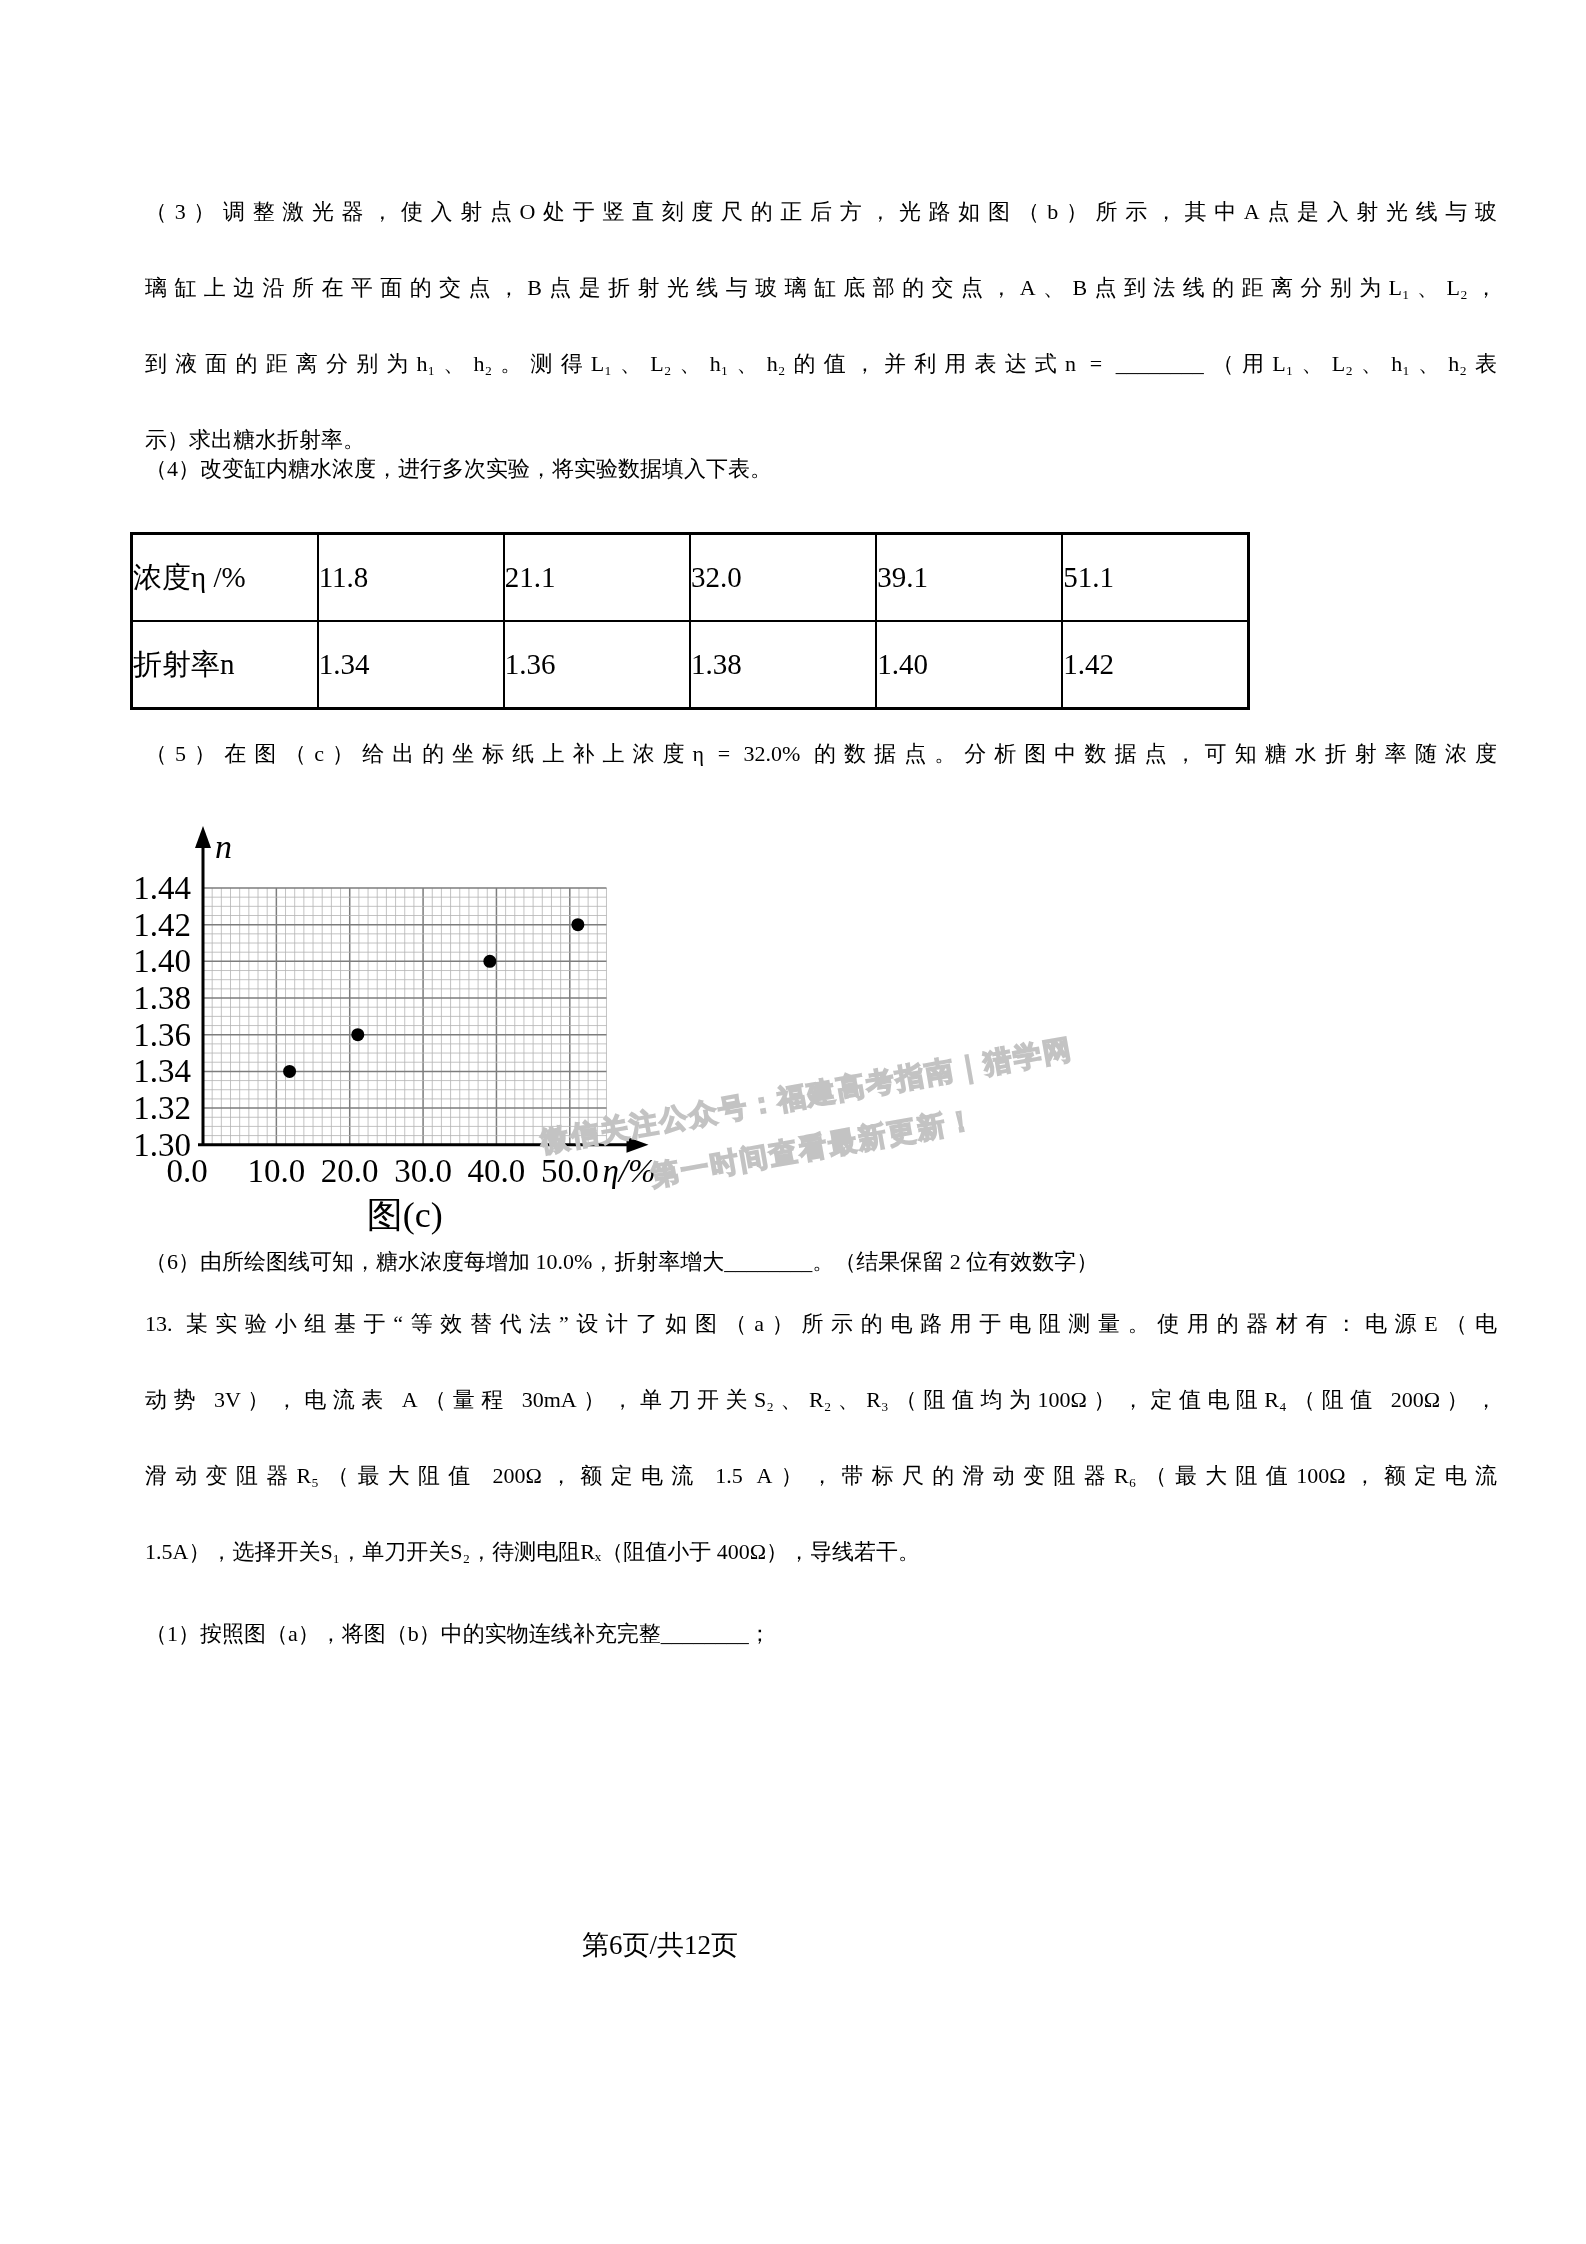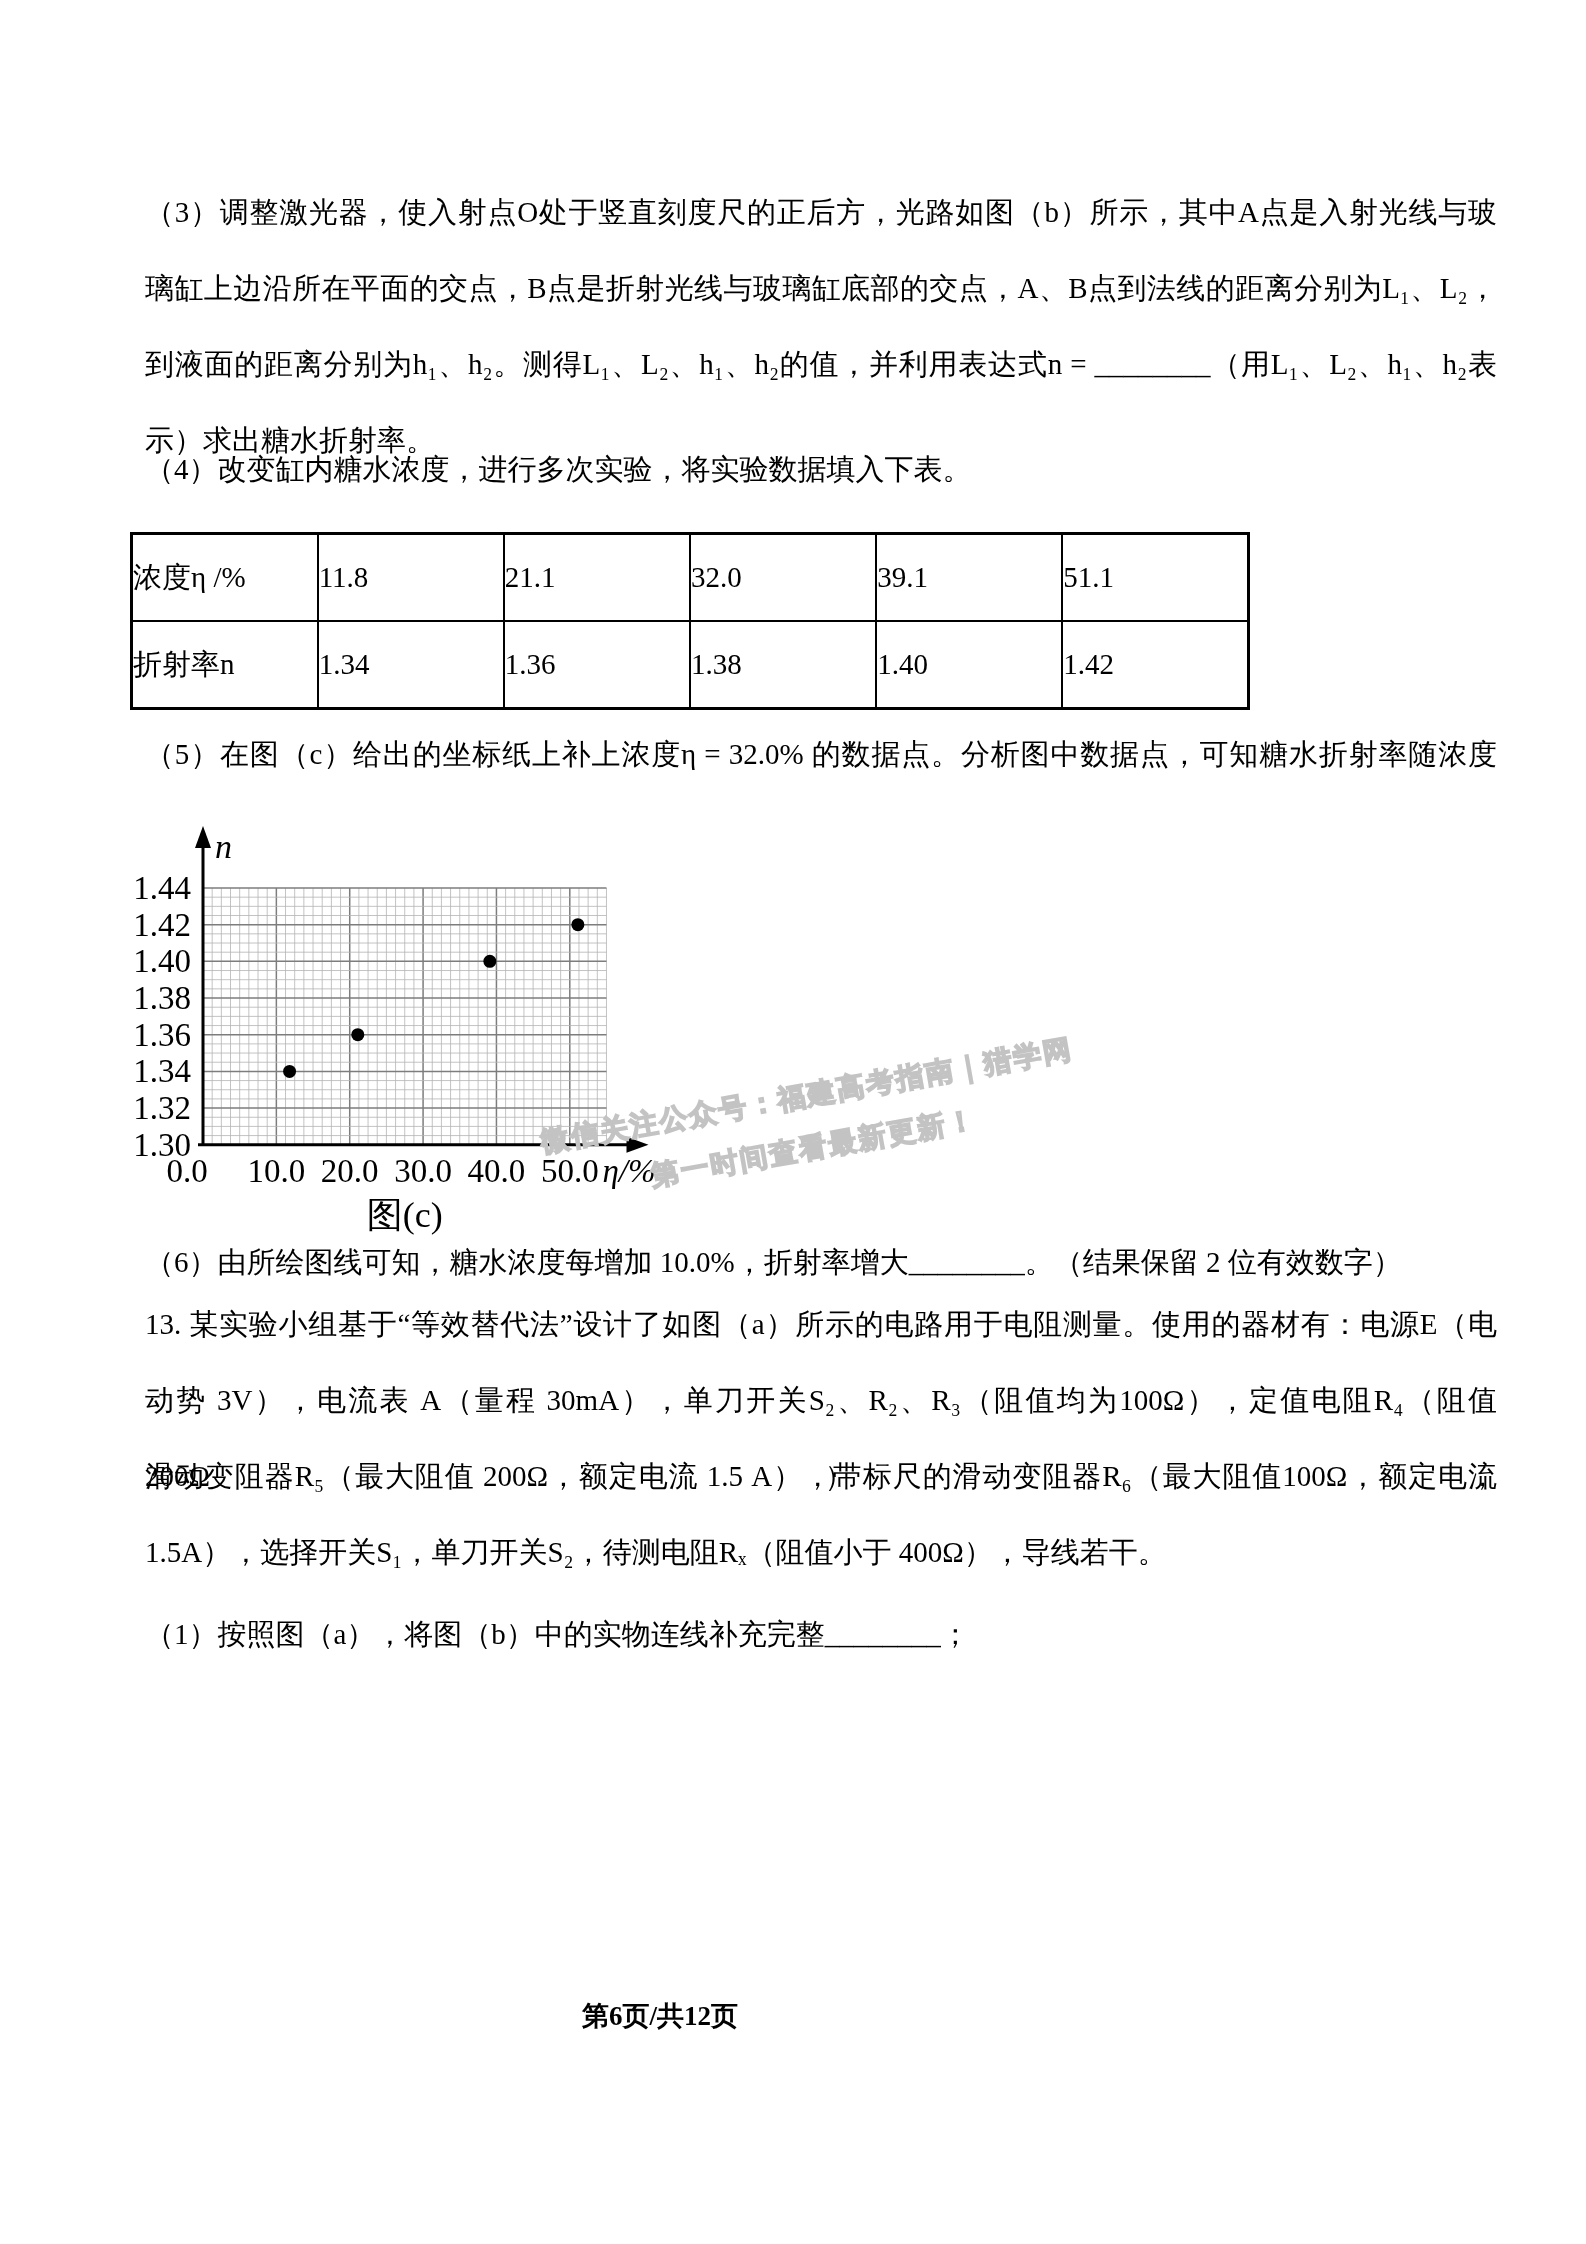--- a/index.html
+++ b/index.html
@@ -1,44 +1,43 @@
 <!DOCTYPE html>
 <html><head>
 <meta charset="utf-8">
 <style>
   html,body{margin:0;padding:0;background:#ffffff;}
   #page{
     position:relative;width:1586px;height:2244px;background:#ffffff;
     font-family:"Liberation Serif","DejaVu Serif",serif;color:#000;overflow:hidden;
   }
   .para{position:absolute;left:145px;width:1352px;}
-  .tline{font-size:29px;line-height:76px;height:76px;white-space:nowrap;}
+  .tline{font-size:22px;line-height:76px;height:76px;white-space:nowrap;}
   .just{white-space:normal;text-align:justify;text-align-last:justify;}
   .datatable{
     position:absolute;left:130px;top:532px;width:1120px;
     border-collapse:collapse;table-layout:fixed;border:3px solid #000;
   }
   .datatable td{
     border:2px solid #000;height:85px;text-align:left;vertical-align:middle;
     font-size:29px;padding:0;
   }
   #chart-wrap{position:absolute;left:95px;top:822px;width:640px;height:430px;}
   .wm{
     position:absolute;white-space:nowrap;
     font-family:"Liberation Sans","DejaVu Sans",sans-serif;font-weight:700;
     font-size:28px;letter-spacing:2px;
     color:#efefef;-webkit-text-stroke:1.6px #c3c3c3;
     transform:rotate(-10deg);transform-origin:left top;
   }
   #wm1{left:538px;top:1124px;}
   #wm2{left:648px;top:1158px;}
   #footer{
-    position:absolute;left:0;top:1998px;width:1320px;text-align:center;
+    position:absolute;left:0;top:1927px;width:1320px;text-align:center;
     font-size:27px;
-    font-weight:bold;
   }
 </style>
 </head>
 <body>
 
 <div id="page">
 
   <div class="para" style="top:174px;">
     <div class="tline just">（3）调整激光器，使入射点O处于竖直刻度尺的正后方，光路如图（b）所示，其中A点是入射光线与玻</div>
     <div class="tline just">璃缸上边沿所在平面的交点，B点是折射光线与玻璃缸底部的交点，A、B点到法线的距离分别为L₁、L₂，</div>

